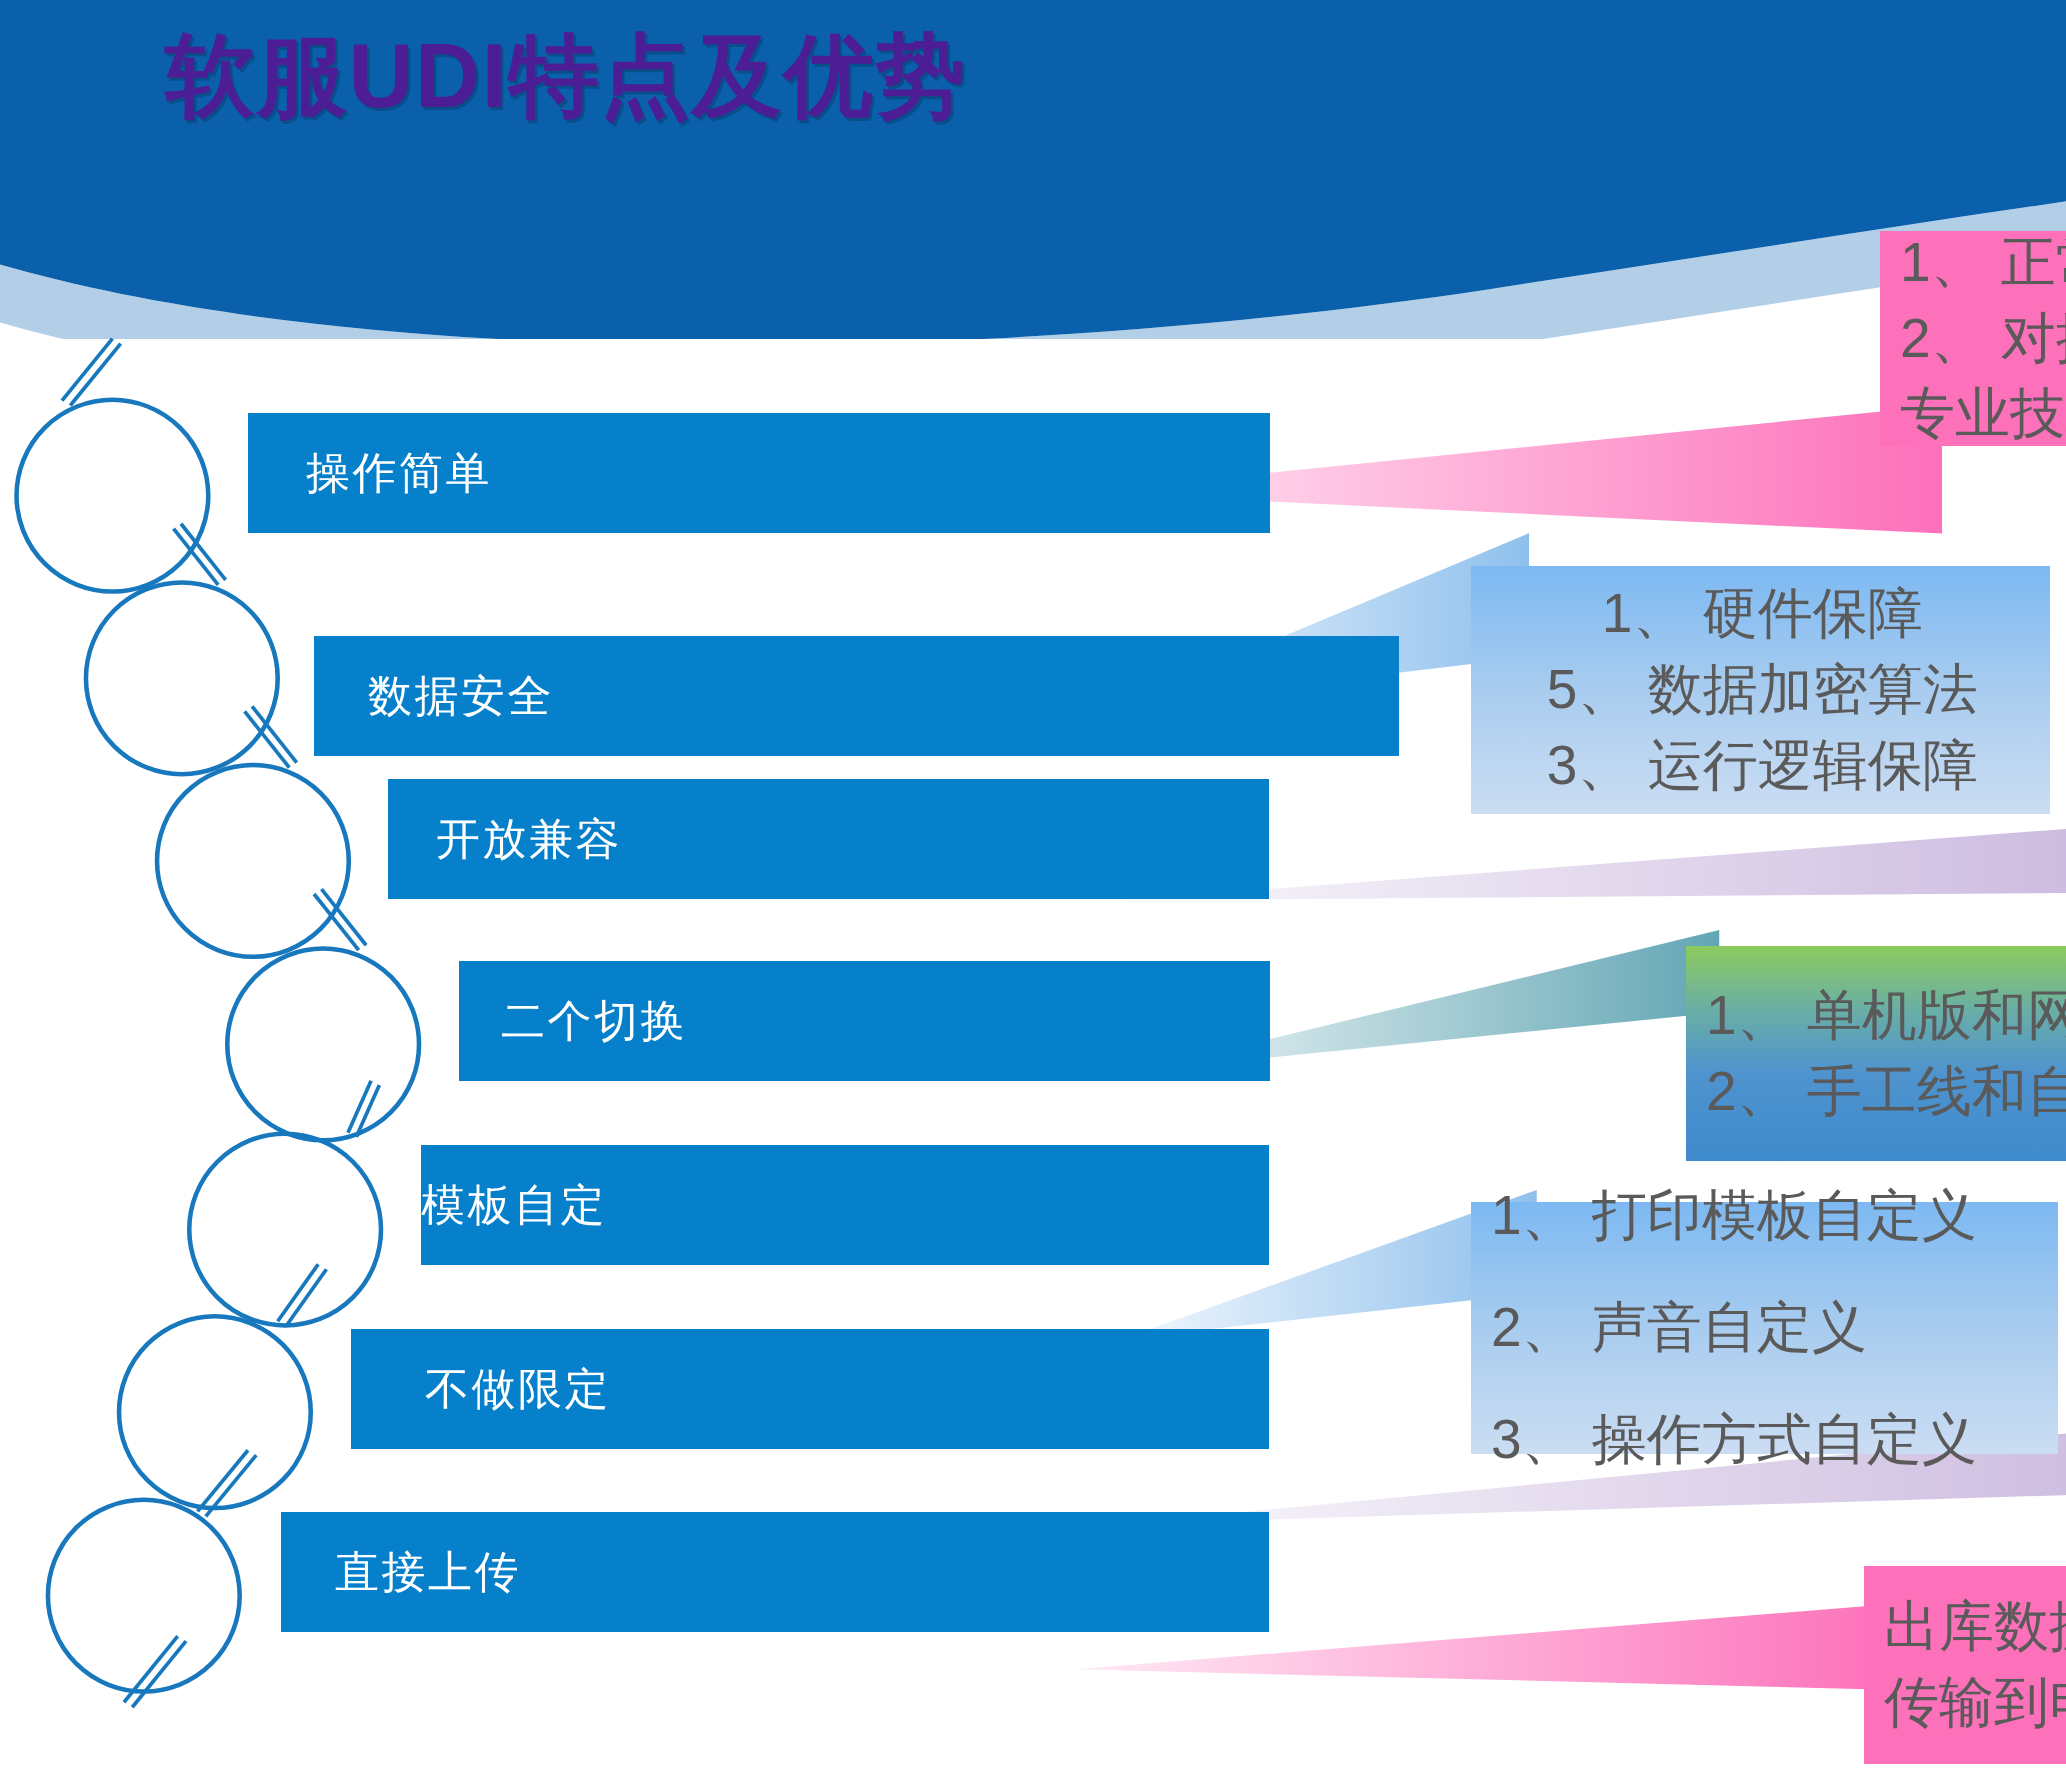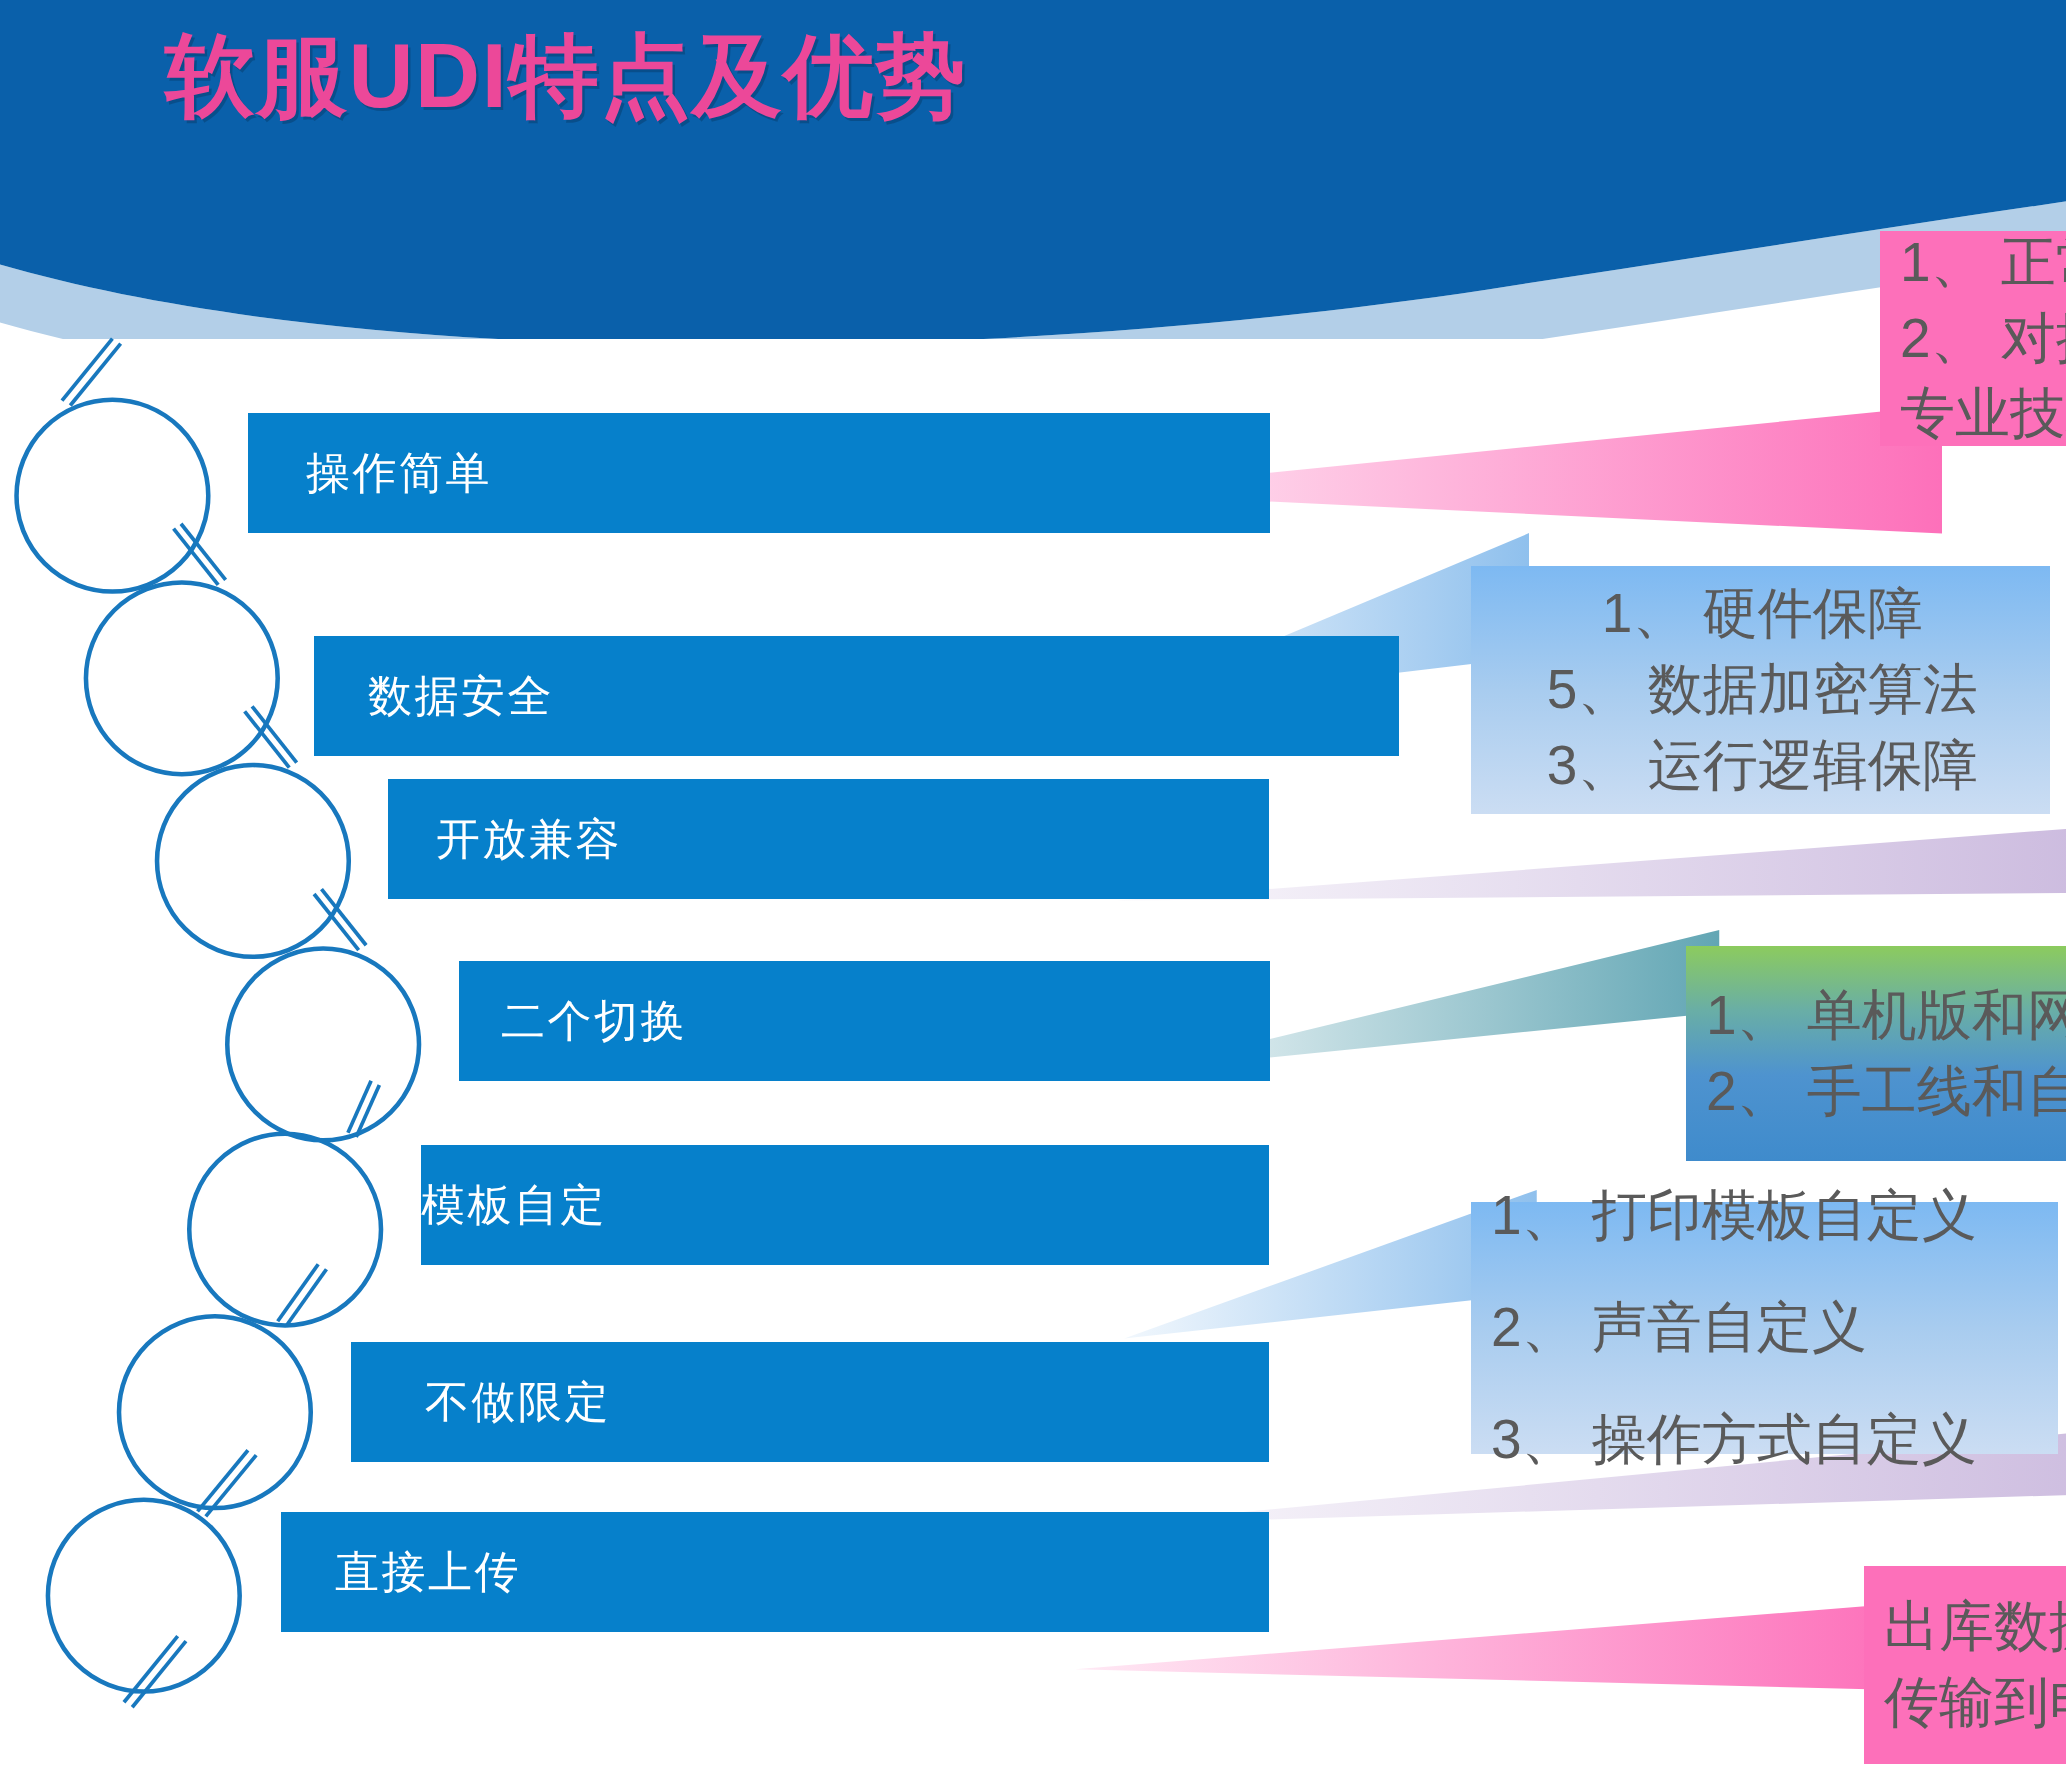--- a/index.html
+++ b/index.html
@@ -10,21 +10,21 @@
     background:#ffffff;
   }
   #slide{position:absolute;inset:0;width:3174px;height:1785px;overflow:hidden;background:#fff;}
 
   
   .hdr-layer{position:absolute;left:0;top:0;width:3174px;height:339px;pointer-events:none;}
   .hdr-svg{position:absolute;left:0;top:0;width:3174px;height:339px;}
 
   .hdr-title{
     position:absolute;left:165px;top:25px;
-    font-size:90px;font-weight:bold;color:#ec4899;
+    font-size:90px;font-weight:bold;color:#4c1d95;
     letter-spacing:1.7px;line-height:1.15;white-space:nowrap;
     text-shadow:2.5px 2.5px 0 rgba(0,0,0,0.18);
   }
 
   
   .chain{position:absolute;left:0;top:322px;width:1405px;height:1463px;}
   .chain svg{position:absolute;left:0;top:0;width:1405px;height:1463px;}
 
   
   .bar{
@@ -199,21 +199,21 @@
   </div>
 
   <div class="bar" style="left:459px;top:961px;width:811px;padding-left:42px;">
     <span class="bar-label">二个切换</span>
   </div>
 
   <div class="bar" style="left:421px;top:1145px;width:848px;">
     <span class="bar-label">模板自定</span>
   </div>
 
-  <div class="bar" style="left:351px;top:1329px;width:918px;padding-left:74px;margin-top:13px;">
+  <div class="bar" style="left:351px;top:1329px;width:918px;padding-left:74px;">
     <span class="bar-label">不做限定</span>
   </div>
 
   <div class="bar" style="left:281px;top:1512px;width:988px;padding-left:54px;">
     <span class="bar-label">直接上传</span>
   </div>
 
   <div class="callout c-pink" style="left:1880px;top:231px;width:686px;height:215px;">
     <span class="ln">1、 正常培训1个小时</span>
     <span class="ln">2、 对操作人员不需要</span>

